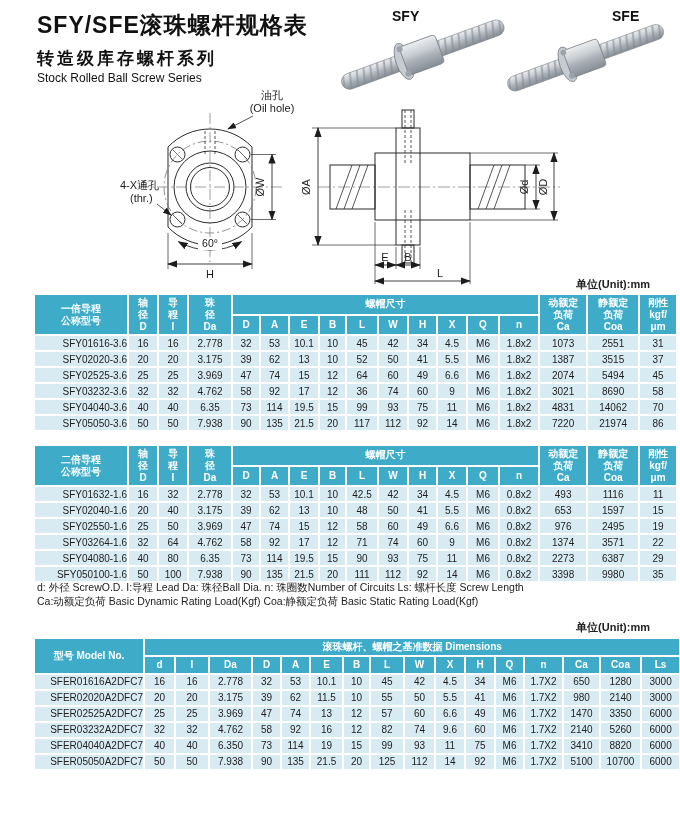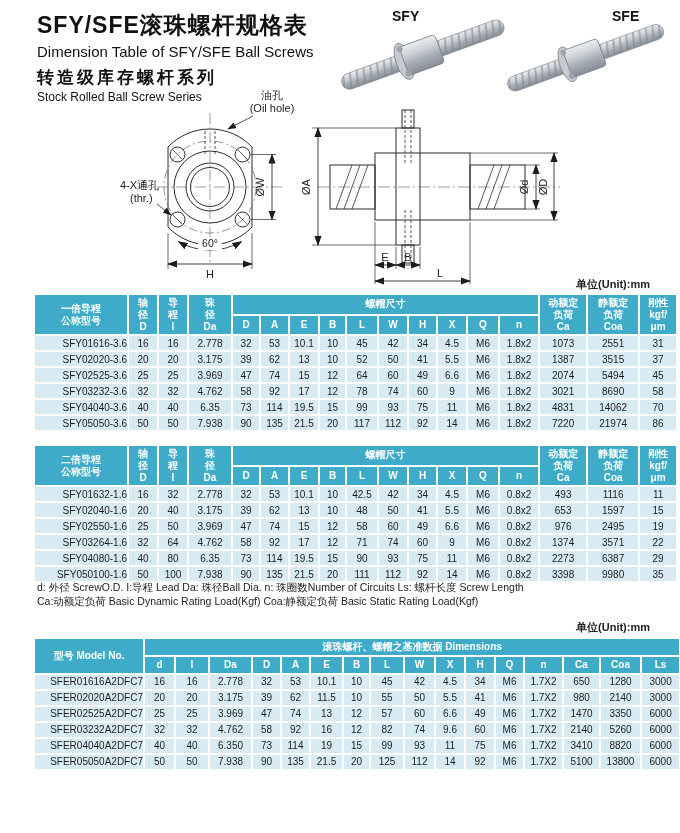--- a/index.html
+++ b/index.html
@@ -41,21 +41,20 @@
   .dimtext { font-size:11px; fill:#1c1c1c; }
   .dimtext-sm { font-size:10.5px; fill:#1c1c1c; }
 </style>
 </head>
 <body>
 
 <div class="page">
 
   <div class="titles">
     <div class="title-zh">SFY/SFE滚珠螺杆规格表</div>
-    <div class="title-en">Dimension Table of SFY/SFE Ball Screws</div>
     <div class="subtitle-zh">转造级库存螺杆系列</div>
     <div class="subtitle-en">Stock Rolled Ball Screw Series</div>
   </div>
 
   <div class="prod-label sfy">SFY</div>
   <div class="prod-label sfe">SFE</div>
 
   <svg class="photos" viewBox="0 0 350 90">
     <defs>
       <linearGradient id="mg" x1="0" y1="0" x2="0" y2="1">
@@ -309,21 +308,21 @@
           </tr>
           <tr>
             <td class="model-cell">SFY03232-3.6</td>
             <td>32</td>
             <td>32</td>
             <td>4.762</td>
             <td>58</td>
             <td>92</td>
             <td>17</td>
             <td>12</td>
-            <td>78</td>
+            <td>36</td>
             <td>74</td>
             <td>60</td>
             <td>9</td>
             <td>M6</td>
             <td>1.8x2</td>
             <td>3021</td>
             <td>8690</td>
             <td>58</td>
           </tr>
           <tr>
@@ -699,20 +698,20 @@
             <td>135</td>
             <td>21.5</td>
             <td>20</td>
             <td>125</td>
             <td>112</td>
             <td>14</td>
             <td>92</td>
             <td>M6</td>
             <td>1.7X2</td>
             <td>5100</td>
-            <td>13800</td>
+            <td>10700</td>
             <td>6000</td>
           </tr>
         </tbody>
       </table>
     </div>
 
 </div>
 
 </body></html>

